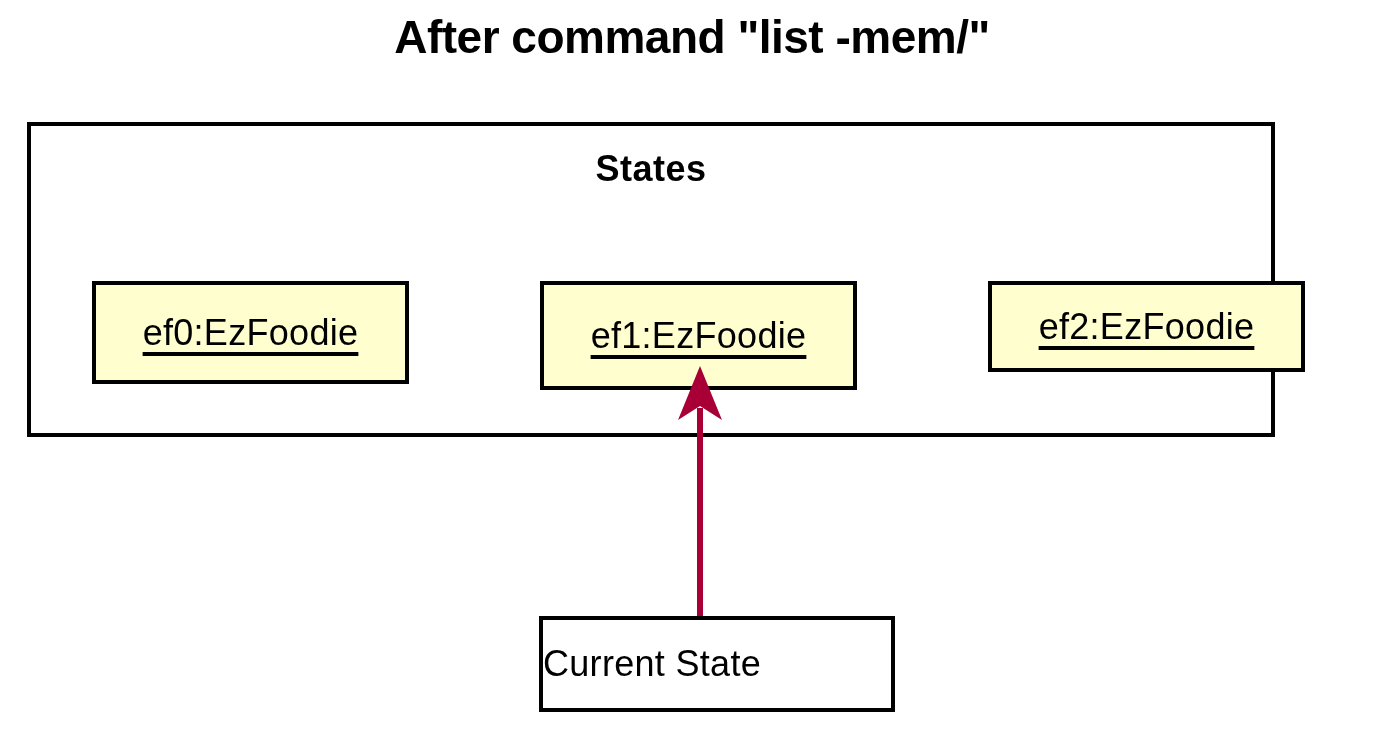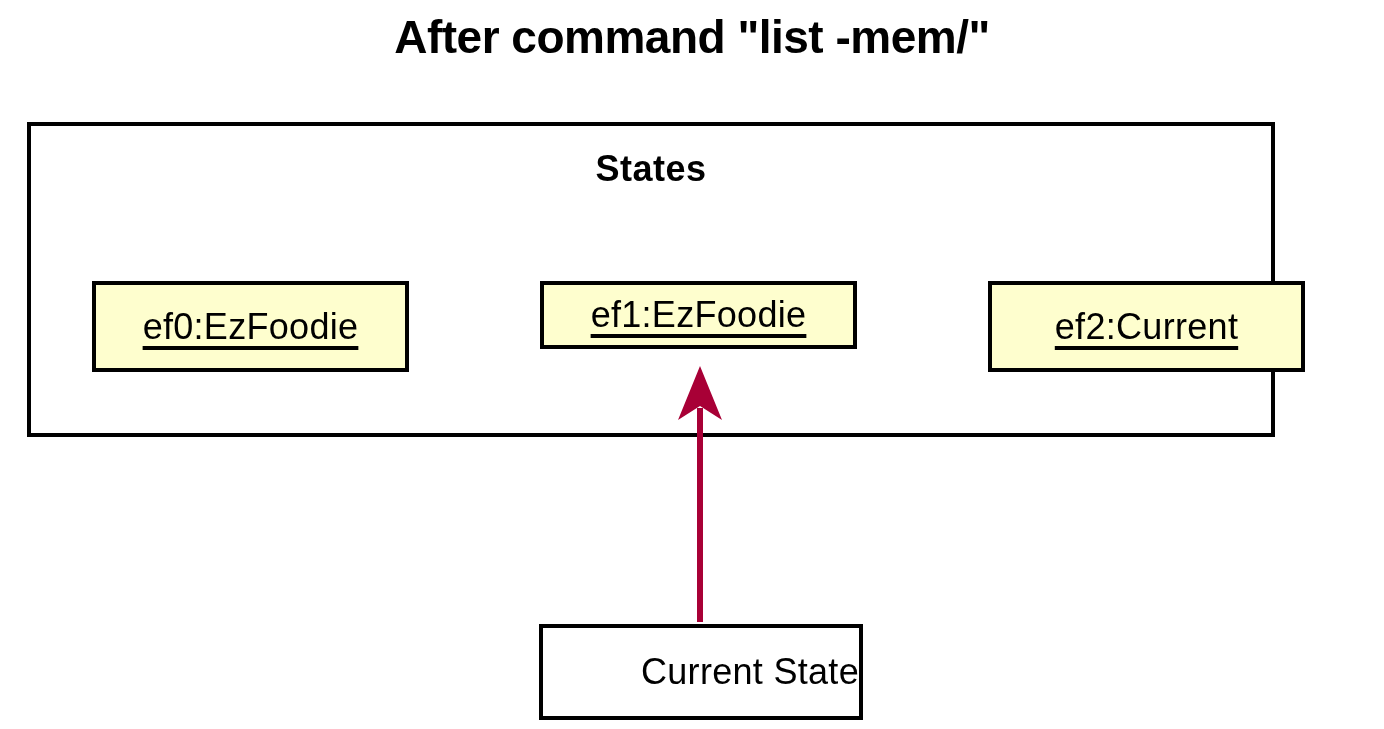--- a/index.html
+++ b/index.html
@@ -68,38 +68,37 @@
   .object-box-label {
     font-size: 36px;
     color: #000000;
     text-decoration: underline;
     text-decoration-thickness: 4px;
     text-underline-offset: 7px;
     white-space: nowrap;
     letter-spacing: 0.3px;
   }
 
-  #object-ef0 { left: 92px;  top: 281px; width: 317px; height: 91px; }
-  #object-ef1 { left: 540px; top: 281px; width: 317px; height: 68px; }
+  #object-ef0 { left: 92px;  top: 281px; width: 317px; height: 103px; }
+  #object-ef1 { left: 540px; top: 281px; width: 317px; height: 109px; }
   #object-ef2 { left: 988px; top: 281px; width: 317px; height: 91px; }
 
   
   #current-state-box {
     position: absolute;
     left: 539px;
     top: 616px;
-    width: 324px;
+    width: 356px;
     height: 96px;
     box-sizing: border-box;
     background: #ffffff;
     border: 4px solid #000000;
     display: flex;
     align-items: center;
-    justify-content: flex-end;
-    margin-top: 8px;
+    justify-content: flex-start;
   }
   #current-state-label {
     font-size: 36px;
     color: #000000;
     white-space: nowrap;
     letter-spacing: 0.3px;
   }
 
   
   #connector-arrow {
@@ -122,21 +121,21 @@
 
 <div class="object-box" id="object-ef0">
   <span class="object-box-label">ef0:EzFoodie</span>
 </div>
 
 <div class="object-box" id="object-ef1">
   <span class="object-box-label">ef1:EzFoodie</span>
 </div>
 
 <div class="object-box" id="object-ef2">
-  <span class="object-box-label">ef2:Current</span>
+  <span class="object-box-label">ef2:EzFoodie</span>
 </div>
 
 <svg id="connector-arrow" viewBox="0 0 80 258">
   <line x1="40" y1="258" x2="40" y2="44" stroke="#A80036" stroke-width="6"></line>
   <polygon points="40,2 18,56 40,42 62,56" fill="#A80036"></polygon>
 </svg>
 
 <div id="current-state-box">
   <span id="current-state-label">Current State</span>
 </div>

